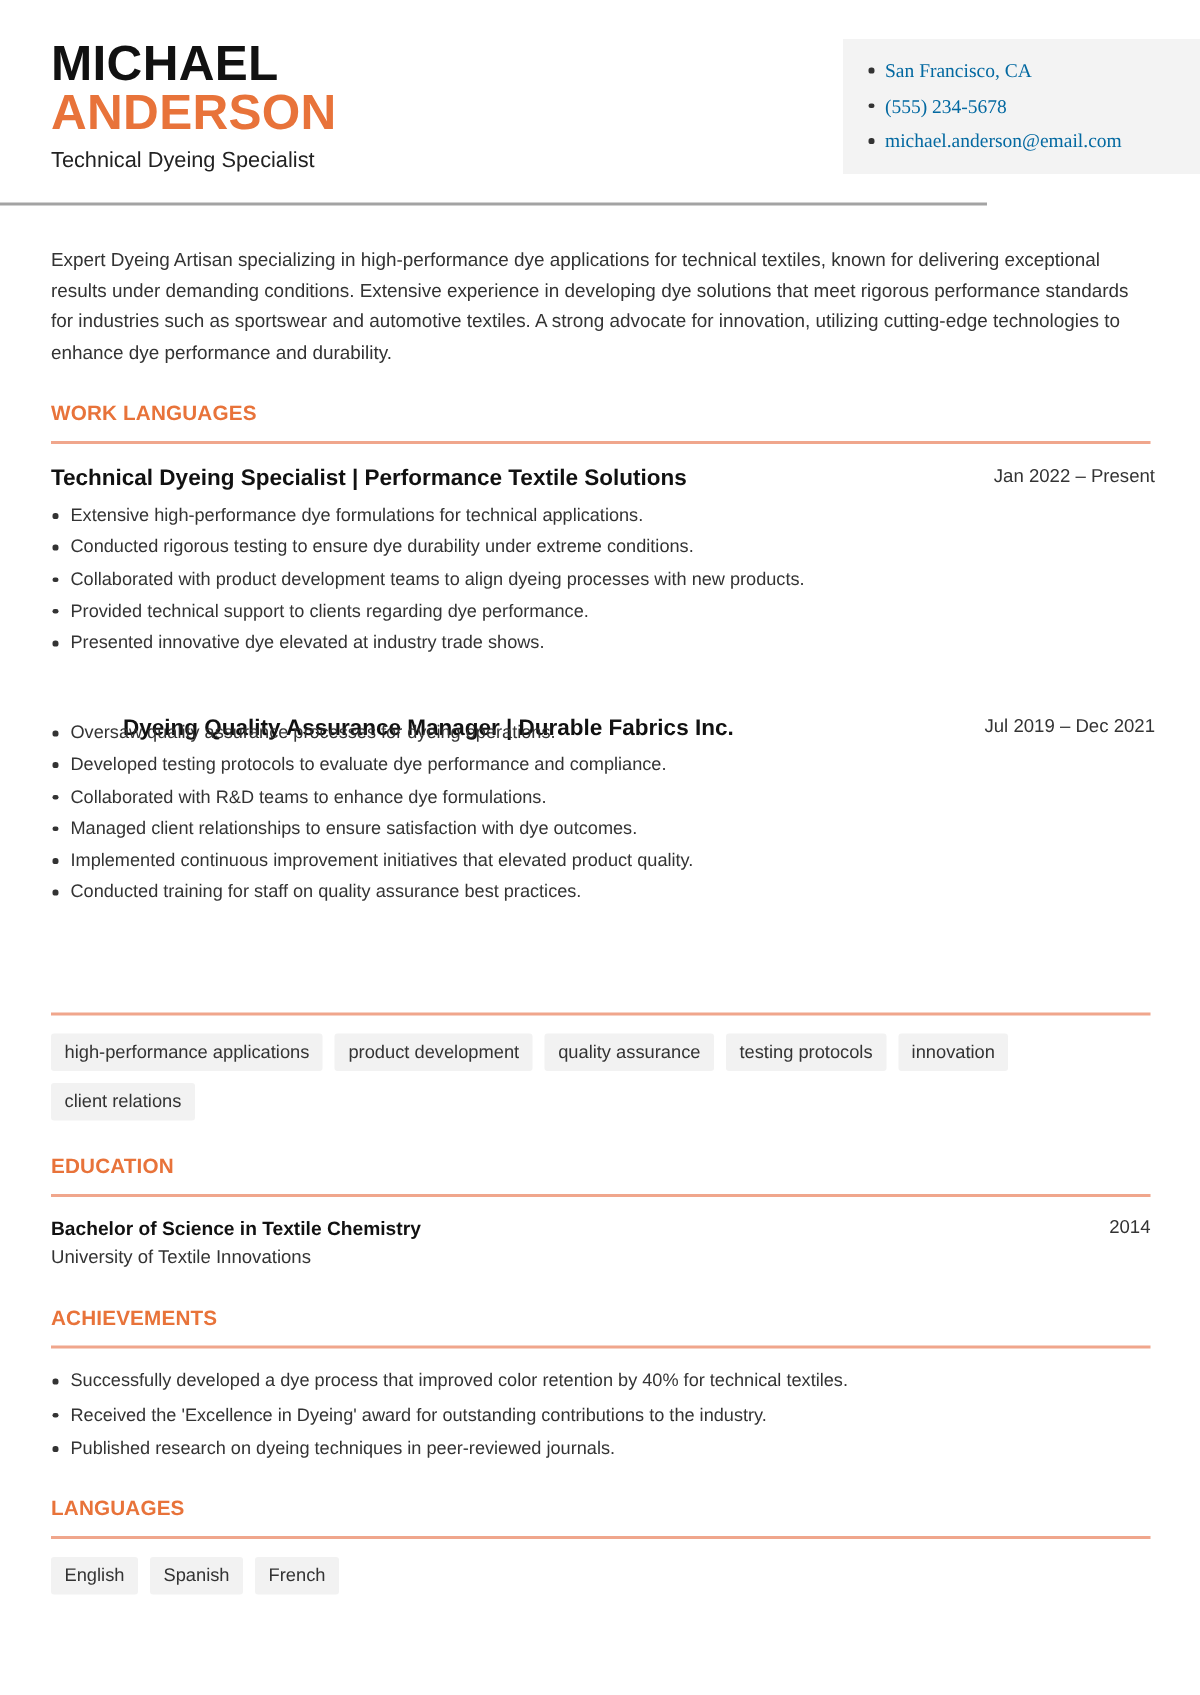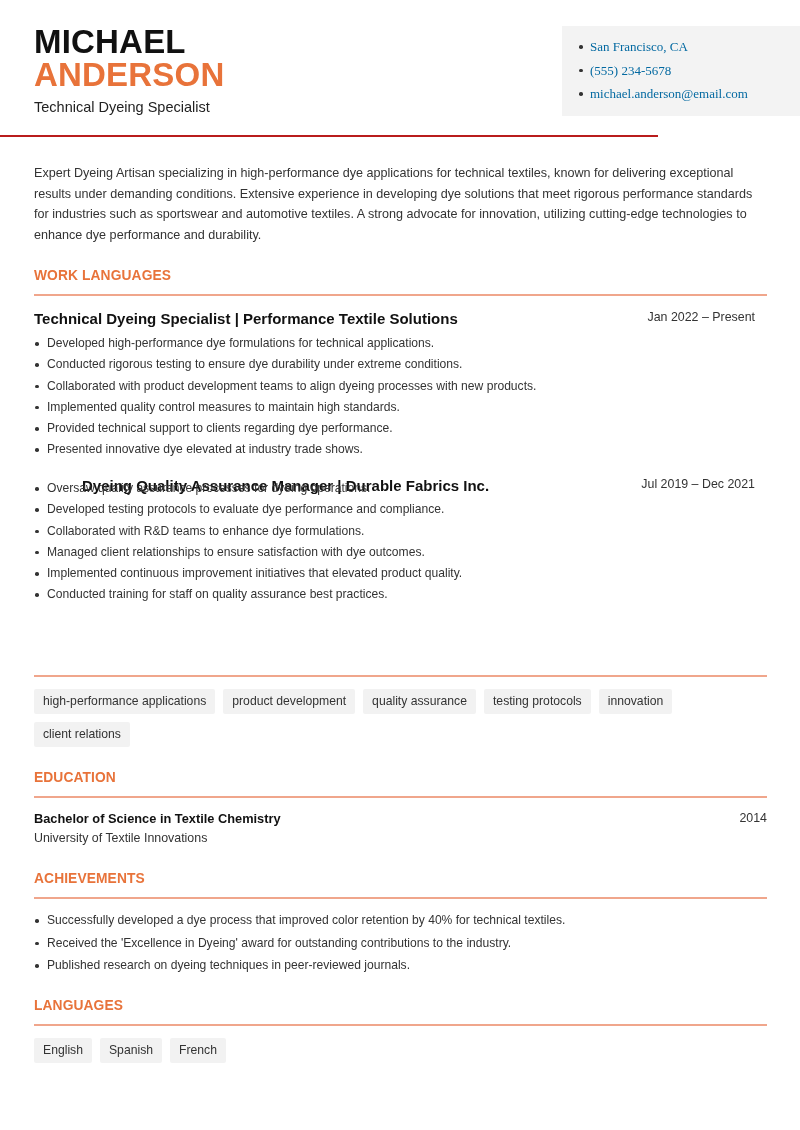--- a/index.html
+++ b/index.html
@@ -1,35 +1,35 @@
 <!DOCTYPE html>
 <html><head>
 <meta charset="utf-8">
 <style>
   * { box-sizing: border-box; margin: 0; padding: 0; }
   html, body { width: 800px; height: 1130px; background: #ffffff; }
   body { font-family: "Liberation Sans", "DejaVu Sans", sans-serif; color: #333333; position: relative; overflow: hidden; }
 
-  .header { position: absolute; left: 0; top: 0; width: 658px; height: 137px; border-bottom: 2px solid #b91c1c; }
+  .header { position: absolute; left: 0; top: 0; width: 658px; height: 137px; border-bottom: 2px solid #a3a3a3; }
   .name-first { position: absolute; left: 34px; top: 24px; font-size: 33px; font-weight: bold; color: #111111; letter-spacing: 0.2px; line-height: 36px; }
   .name-last { position: absolute; left: 34px; top: 57px; font-size: 33px; font-weight: bold; color: #e8733a; letter-spacing: 0.2px; line-height: 36px; }
   .job-title { position: absolute; left: 34px; top: 99px; font-size: 14.5px; color: #222222; }
 
   .contact-box { position: absolute; left: 562px; top: 26px; width: 238px; height: 90px; background: #f3f3f3; padding: 12px 0 0 17px; }
   .contact-box ul { list-style: none; }
   .contact-box li { position: relative; padding-left: 11px; font-size: 13px; color: #0369a1; height: 23.5px; line-height: 17px; font-family: Liberation Serif, serif; }
   .contact-box li::before { content: ""; position: absolute; left: 0; top: 7px; width: 3.5px; height: 3.5px; border-radius: 50%; background: #333333; }
 
   .summary { position: absolute; left: 34px; top: 163px; width: 735px; font-size: 12.6px; line-height: 20.7px; color: #333333; }
 
   .section-title { position: absolute; left: 34px; font-size: 13.8px; font-weight: bold; color: #e8733a; letter-spacing: 0.1px; }
   .section-rule { position: absolute; left: 34px; width: 733px; height: 2px; background: #f0a68c; }
 
   .job-head { position: absolute; left: 34px; font-size: 15px; font-weight: bold; color: #111111; }
-  .job-date { position: absolute; right: 45px; font-size: 12.4px; color: #333333; text-align: left; }
+  .job-date { position: absolute; right: 30px; font-size: 12.4px; color: #333333; text-align: left; }
 
   .bullets { position: absolute; left: 34px; list-style: none; }
   .bullets li { position: relative; padding-left: 13px; font-size: 12.1px; color: #333333; height: 21.3px; line-height: 17px; }
   .bullets li::before { content: ""; position: absolute; left: 1px; top: 7px; width: 3.5px; height: 3.5px; border-radius: 50%; background: #333333; }
 
   .tags { position: absolute; left: 34px; width: 740px; display: flex; flex-wrap: wrap; gap: 8px 8px; text-align: center; }
   .tag { background: #f2f2f2; font-size: 12.2px; color: #333333; height: 25px; line-height: 25px; padding: 0 9px; border-radius: 2px; }
 
   .edu-degree { position: absolute; left: 34px; top: 811px; font-size: 12.8px; font-weight: bold; color: #111111; }
   .edu-year { position: absolute; right: 33px; top: 811px; font-size: 12.4px; color: #333333; }
@@ -53,24 +53,23 @@
 </div>
 
 <p class="summary">Expert Dyeing Artisan specializing in high-performance dye applications for technical textiles, known for delivering exceptional results under demanding conditions. Extensive experience in developing dye solutions that meet rigorous performance standards for industries such as sportswear and automotive textiles. A strong advocate for innovation, utilizing cutting-edge technologies to enhance dye performance and durability.</p>
 
 <div class="section-title" style="top:268px;">WORK LANGUAGES</div>
 <div class="section-rule" style="top:294px;"></div>
 
 <div class="job-head" style="top:310px;">Technical Dyeing Specialist | Performance Textile Solutions</div>
 <div class="job-date" style="top:310px;">Jan 2022 – Present</div>
 <ul class="bullets" style="top:335px;">
-  <li>Developed high-performance dye formulations for technical applications.</li>
+  <li>Extensive high-performance dye formulations for technical applications.</li>
   <li>Conducted rigorous testing to ensure dye durability under extreme conditions.</li>
   <li>Collaborated with product development teams to align dyeing processes with new products.</li>
-  <li>Implemented quality control measures to maintain high standards.</li>
   <li>Provided technical support to clients regarding dye performance.</li>
   <li>Presented innovative dye elevated at industry trade shows.</li>
 </ul>
 
 <div class="job-head" style="top:477px;margin-left:48px;">Dyeing Quality Assurance Manager | Durable Fabrics Inc.</div>
 <div class="job-date" style="top:477px;">Jul 2019 – Dec 2021</div>
 <ul class="bullets" style="top:480px;">
   <li>Oversaw quality assurance processes for dyeing operations.</li>
   <li>Developed testing protocols to evaluate dye performance and compliance.</li>
   <li>Collaborated with R&amp;D teams to enhance dye formulations.</li>

